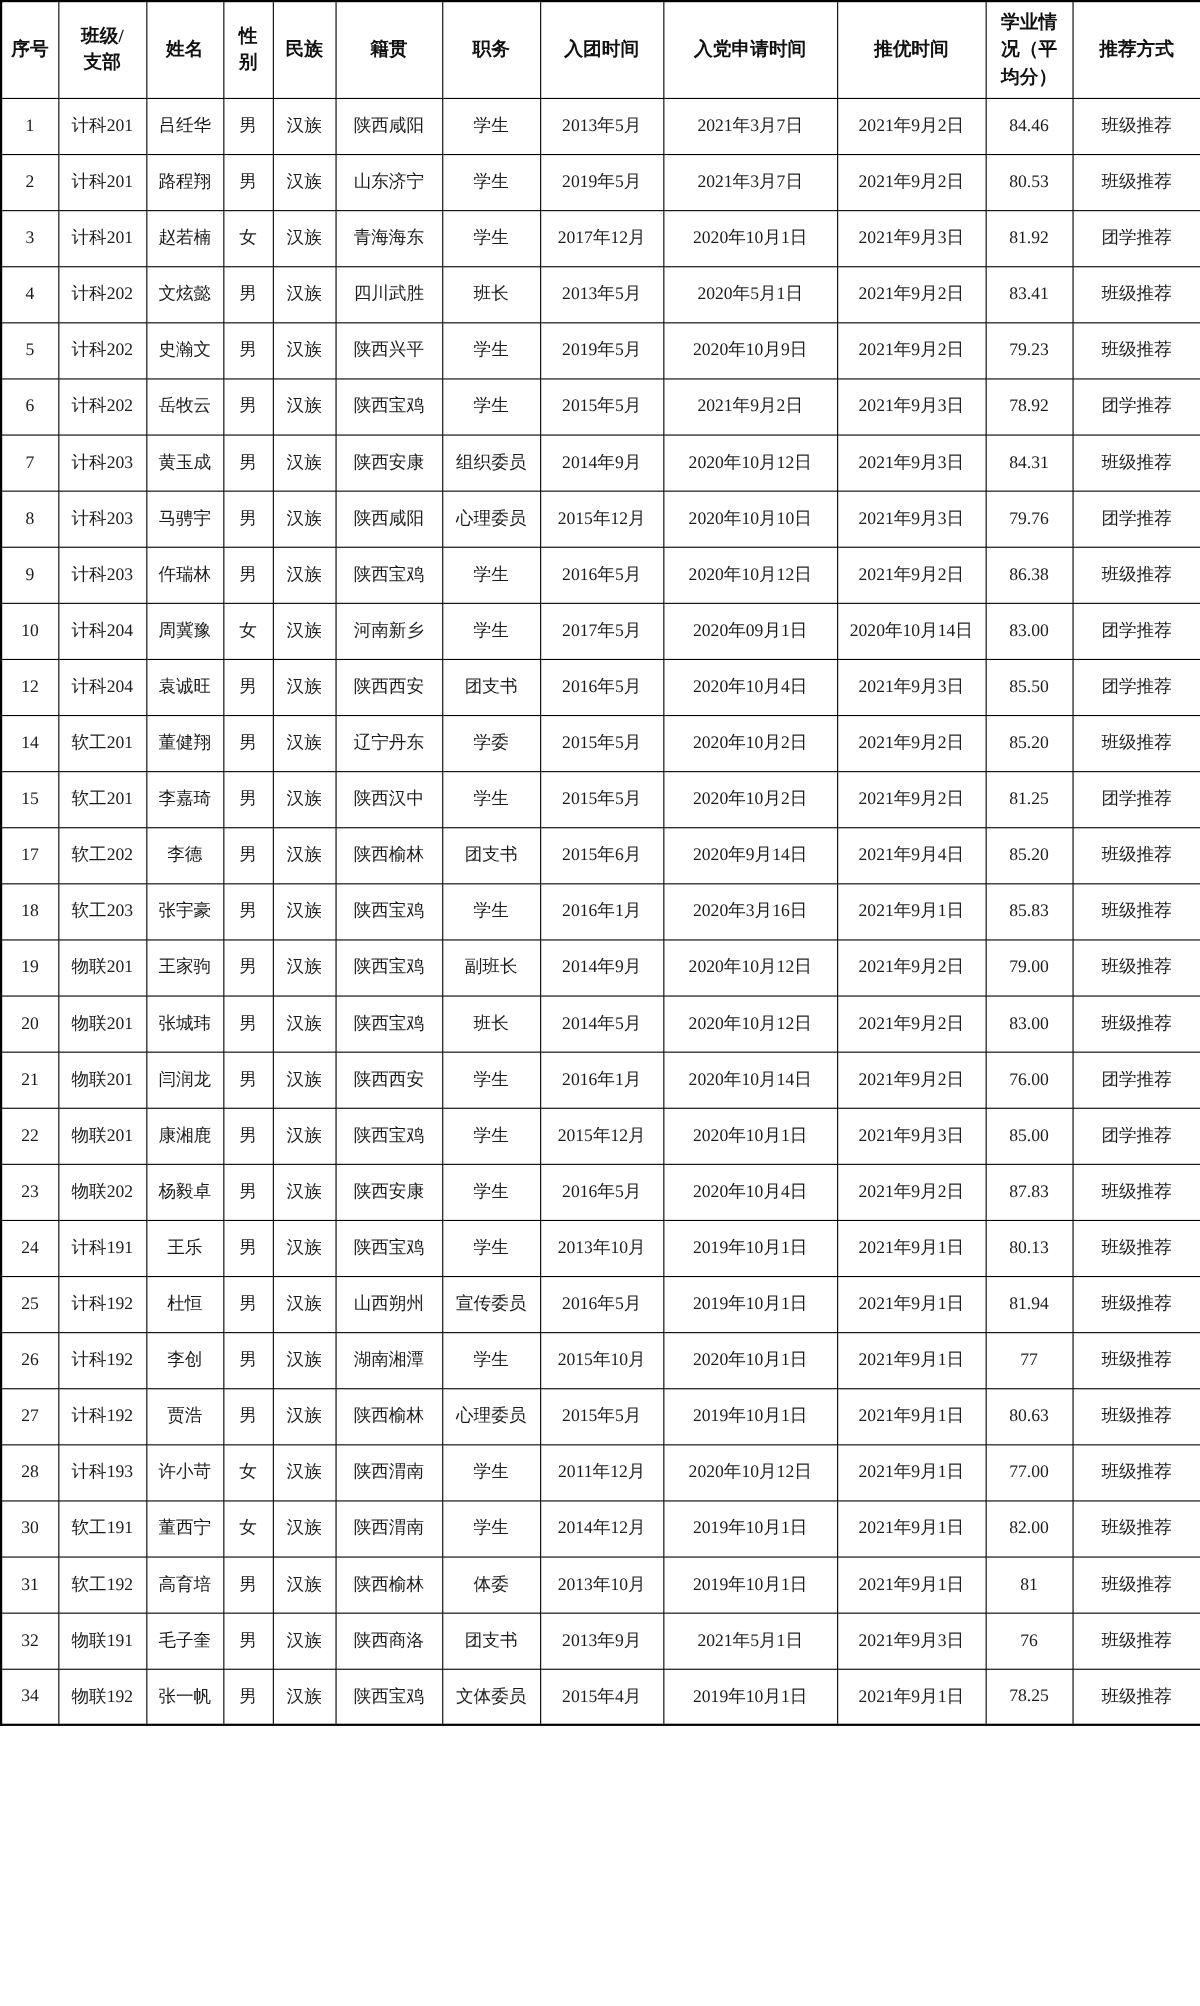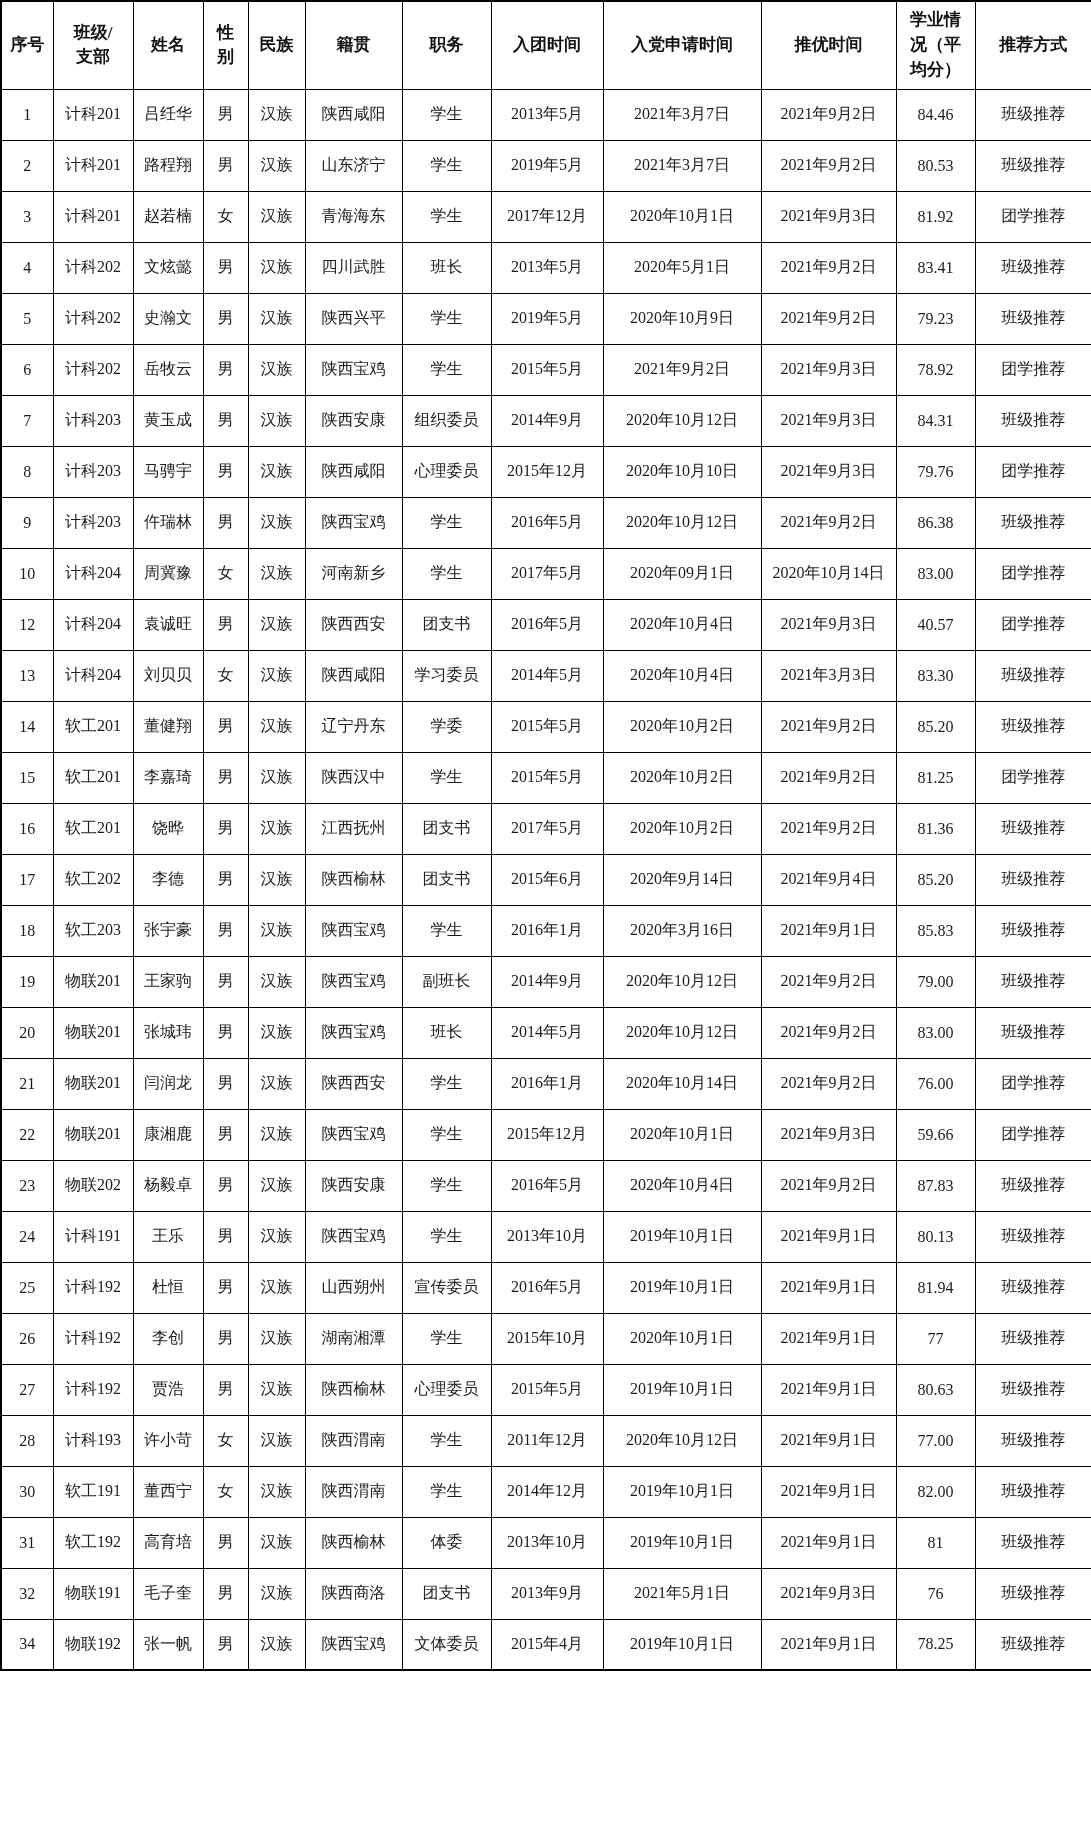--- a/index.html
+++ b/index.html
@@ -233,36 +233,22 @@
           <td>12</td>
           <td>计科204</td>
           <td>袁诚旺</td>
           <td>男</td>
           <td>汉族</td>
           <td>陕西西安</td>
           <td>团支书</td>
           <td>2016年5月</td>
           <td>2020年10月4日</td>
           <td>2021年9月3日</td>
-          <td>40.57</td>
-          <td>团学推荐</td>
-        </tr>
-        <tr>
-          <td>13</td>
-          <td>计科204</td>
-          <td>刘贝贝</td>
-          <td>女</td>
-          <td>汉族</td>
-          <td>陕西咸阳</td>
-          <td>学习委员</td>
-          <td>2014年5月</td>
-          <td>2020年10月4日</td>
-          <td>2021年3月3日</td>
-          <td>83.30</td>
-          <td>班级推荐</td>
+          <td>85.50</td>
+          <td>团学推荐</td>
         </tr>
         <tr>
           <td>14</td>
           <td>软工201</td>
           <td>董健翔</td>
           <td>男</td>
           <td>汉族</td>
           <td>辽宁丹东</td>
           <td>学委</td>
           <td>2015年5月</td>
@@ -277,34 +263,20 @@
           <td>李嘉琦</td>
           <td>男</td>
           <td>汉族</td>
           <td>陕西汉中</td>
           <td>学生</td>
           <td>2015年5月</td>
           <td>2020年10月2日</td>
           <td>2021年9月2日</td>
           <td>81.25</td>
           <td>团学推荐</td>
-        </tr>
-        <tr>
-          <td>16</td>
-          <td>软工201</td>
-          <td>饶晔</td>
-          <td>男</td>
-          <td>汉族</td>
-          <td>江西抚州</td>
-          <td>团支书</td>
-          <td>2017年5月</td>
-          <td>2020年10月2日</td>
-          <td>2021年9月2日</td>
-          <td>81.36</td>
-          <td>班级推荐</td>
         </tr>
         <tr>
           <td>17</td>
           <td>软工202</td>
           <td>李德</td>
           <td>男</td>
           <td>汉族</td>
           <td>陕西榆林</td>
           <td>团支书</td>
           <td>2015年6月</td>
@@ -373,21 +345,21 @@
           <td>22</td>
           <td>物联201</td>
           <td>康湘鹿</td>
           <td>男</td>
           <td>汉族</td>
           <td>陕西宝鸡</td>
           <td>学生</td>
           <td>2015年12月</td>
           <td>2020年10月1日</td>
           <td>2021年9月3日</td>
-          <td>59.66</td>
+          <td>85.00</td>
           <td>团学推荐</td>
         </tr>
         <tr>
           <td>23</td>
           <td>物联202</td>
           <td>杨毅卓</td>
           <td>男</td>
           <td>汉族</td>
           <td>陕西安康</td>
           <td>学生</td>

